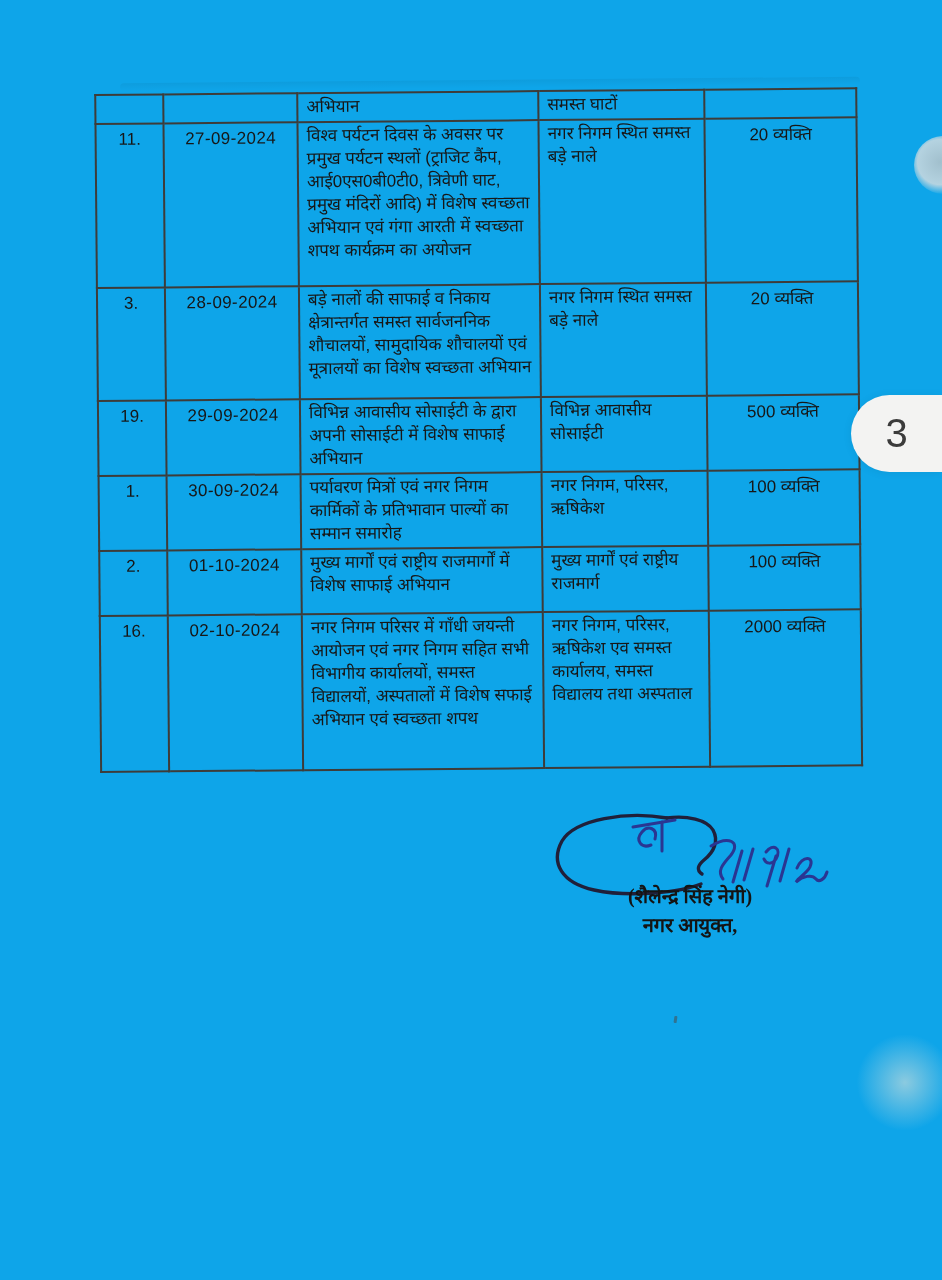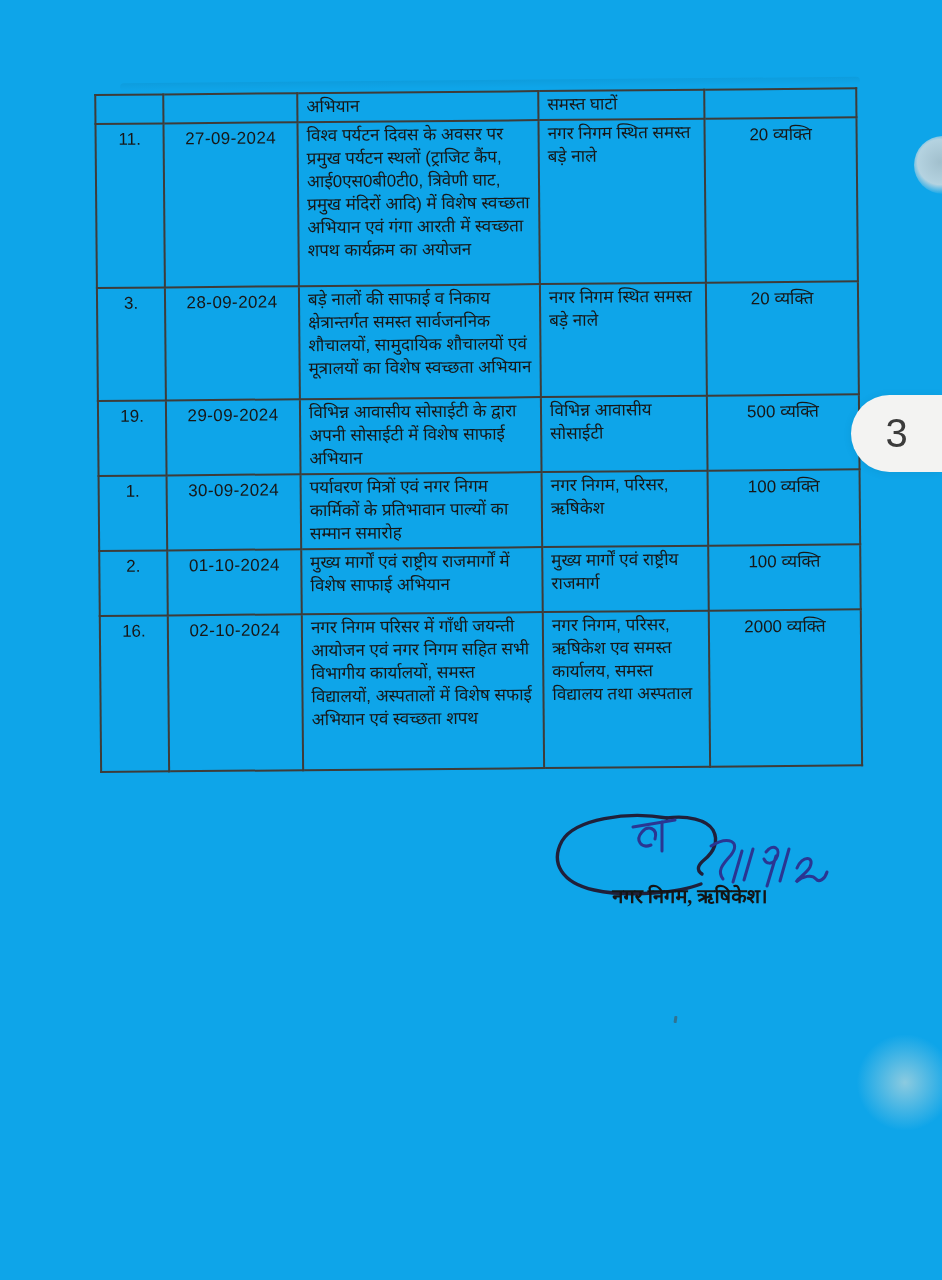--- a/index.html
+++ b/index.html
@@ -178,16 +178,17 @@
 
     <path d="M 166 36 C 184 25 196 32 186 45 C 177 55 172 61 178 69" fill="none" stroke="#2a3692" stroke-width="3" stroke-linecap="round"></path>
     <path d="M 197 41 L 188 72" fill="none" stroke="#2a3692" stroke-width="3" stroke-linecap="round"></path>
     <path d="M 208 39 L 199 70" fill="none" stroke="#2a3692" stroke-width="3" stroke-linecap="round"></path>
     <path d="M 221 42 C 228 33 237 38 231 49 C 227 55 221 54 219 49 M 231 46 L 222 76" fill="none" stroke="#2a3692" stroke-width="3" stroke-linecap="round"></path>
     <path d="M 244 39 L 235 71" fill="none" stroke="#2a3692" stroke-width="3" stroke-linecap="round"></path>
     <path d="M 252 58 C 257 45 270 46 265 57 C 261 64 254 67 251 72 C 258 66 267 64 271 69 C 274 73 280 69 282 62" fill="none" stroke="#2a3692" stroke-width="3" stroke-linecap="round"></path>
   </svg>
 
   <div class="sig-text">
-    <div class="line">नगर निगम, ऋषिकेश।</div>
+    <div class="line">(शैलेन्द्र सिंह नेगी)</div>
+    <div class="line">नगर आयुक्त,</div>
   </div>
 
 </div>
 
 </body></html>

